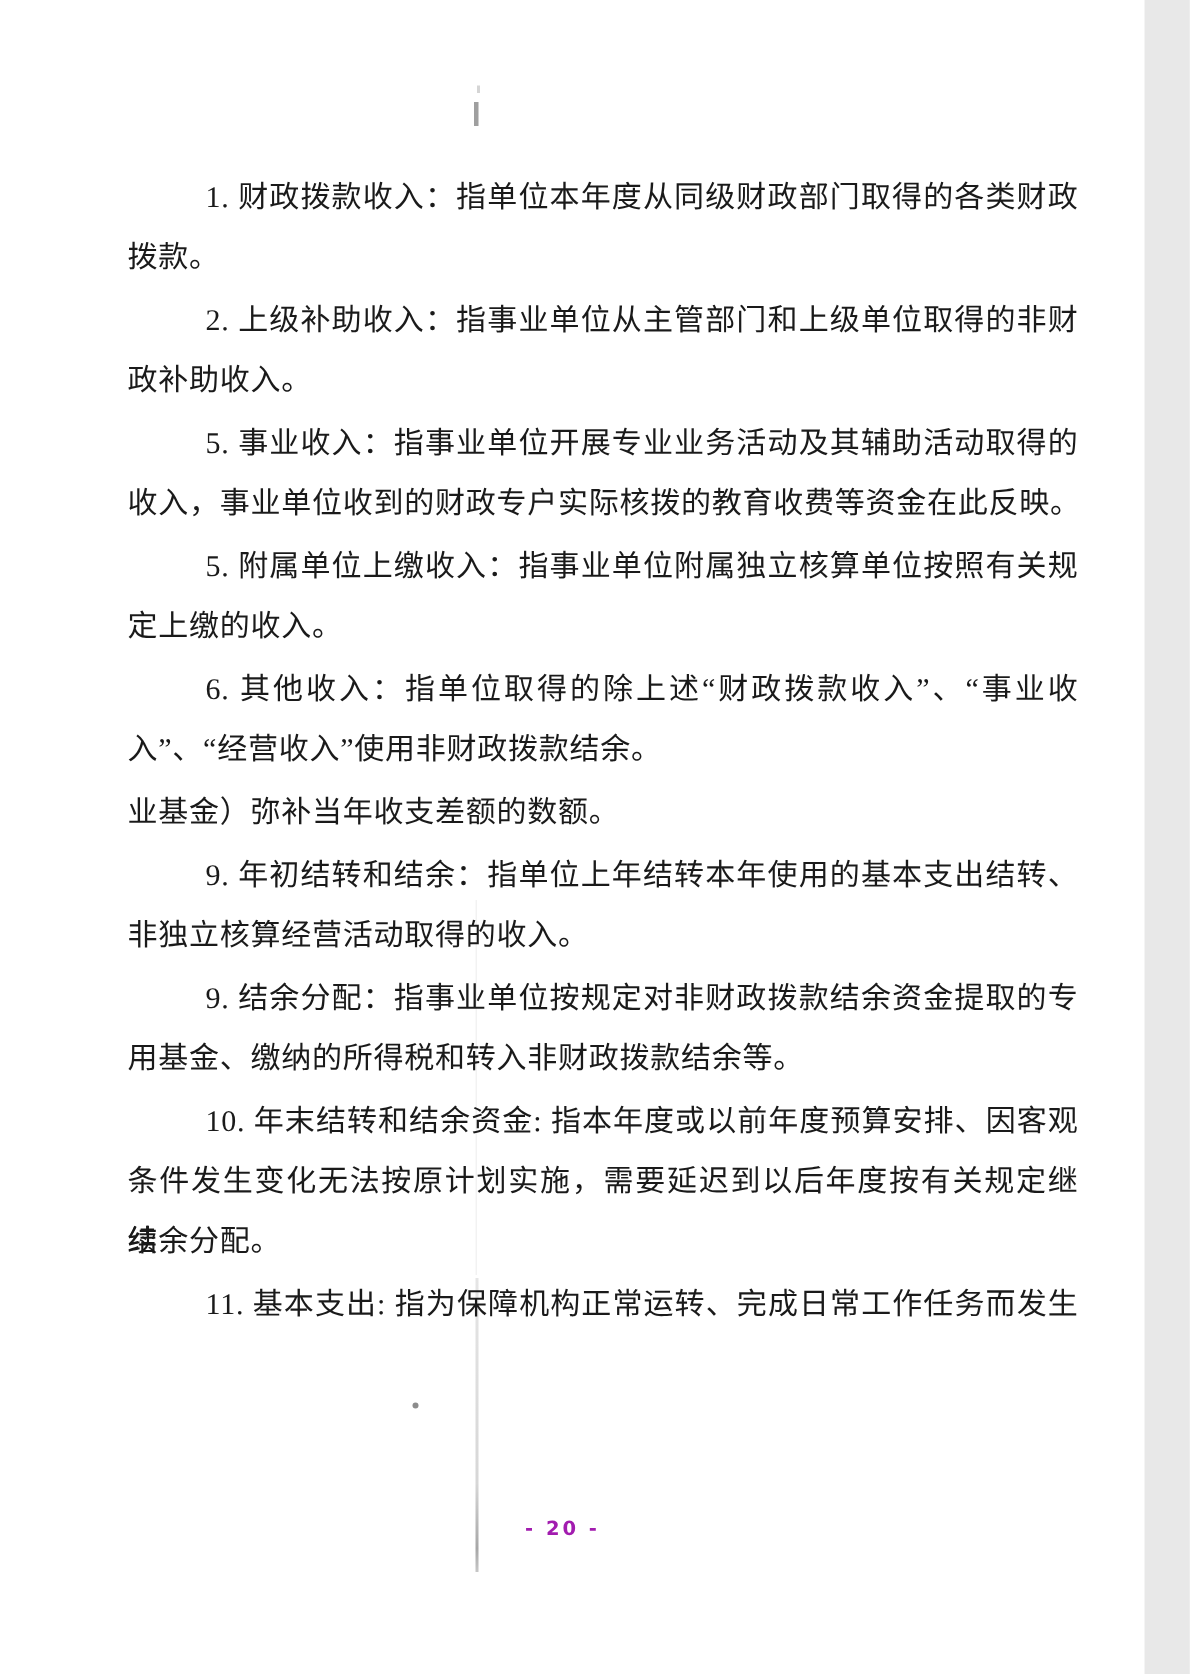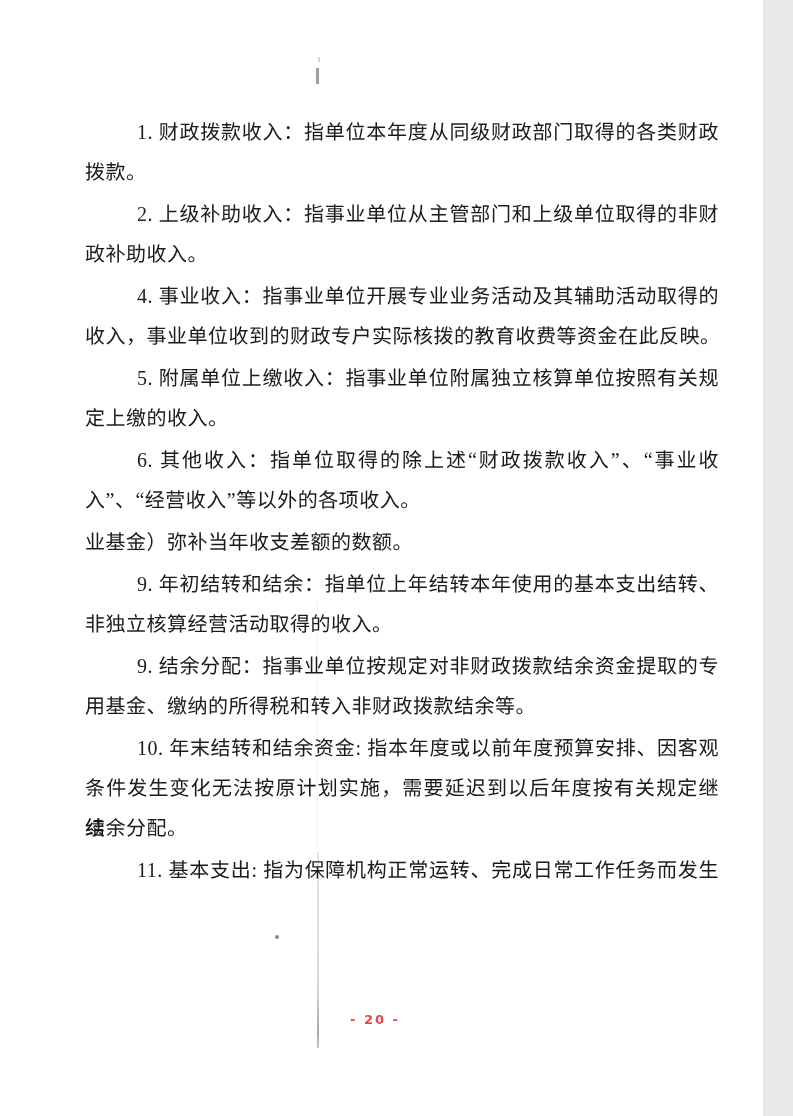--- a/index.html
+++ b/index.html
@@ -47,21 +47,21 @@
   .page-number {
     position: absolute;
     left: 0;
     right: 13px;
     top: 1012px;
     text-align: center;
     font-family: "DejaVu Sans", "Liberation Sans", sans-serif;
     font-size: 13px;
     font-weight: bold;
     letter-spacing: 2px;
-    color: #ef4444;
+    color: #a21caf;
   }
   
   .fold-mark-top-dot {
     position: absolute;
     left: 318px;
     top: 57px;
     width: 2px;
     height: 5px;
     background: rgba(150,150,150,0.40);
   }
@@ -119,30 +119,30 @@
   <div class="text-block">
       <div class="paragraph">
         <div class="line indent fill">1. 财政拨款收入：指单位本年度从同级财政部门取得的各类财政</div>
         <div class="line">拨款。</div>
       </div>
       <div class="paragraph">
         <div class="line indent fill">2. 上级补助收入：指事业单位从主管部门和上级单位取得的非财</div>
         <div class="line">政补助收入。</div>
       </div>
       <div class="paragraph">
-        <div class="line indent fill">4. 事业收入：指事业单位开展专业业务活动及其辅助活动取得的</div>
+        <div class="line indent fill">5. 事业收入：指事业单位开展专业业务活动及其辅助活动取得的</div>
         <div class="line">收入，事业单位收到的财政专户实际核拨的教育收费等资金在此反映。</div>
       </div>
       <div class="paragraph">
         <div class="line indent fill">5. 附属单位上缴收入：指事业单位附属独立核算单位按照有关规</div>
         <div class="line">定上缴的收入。</div>
       </div>
       <div class="paragraph">
         <div class="line indent fill">6. 其他收入：指单位取得的除上述“财政拨款收入”、“事业收</div>
-        <div class="line">入”、“经营收入”等以外的各项收入。</div>
+        <div class="line">入”、“经营收入”使用非财政拨款结余。</div>
       </div>
       <div class="paragraph">
         <div class="line">业基金）弥补当年收支差额的数额。</div>
       </div>
       <div class="paragraph">
         <div class="line indent fill">9. 年初结转和结余：指单位上年结转本年使用的基本支出结转、</div>
         <div class="line">非独立核算经营活动取得的收入。</div>
       </div>
       <div class="paragraph">
         <div class="line indent fill">9. 结余分配：指事业单位按规定对非财政拨款结余资金提取的专</div>

